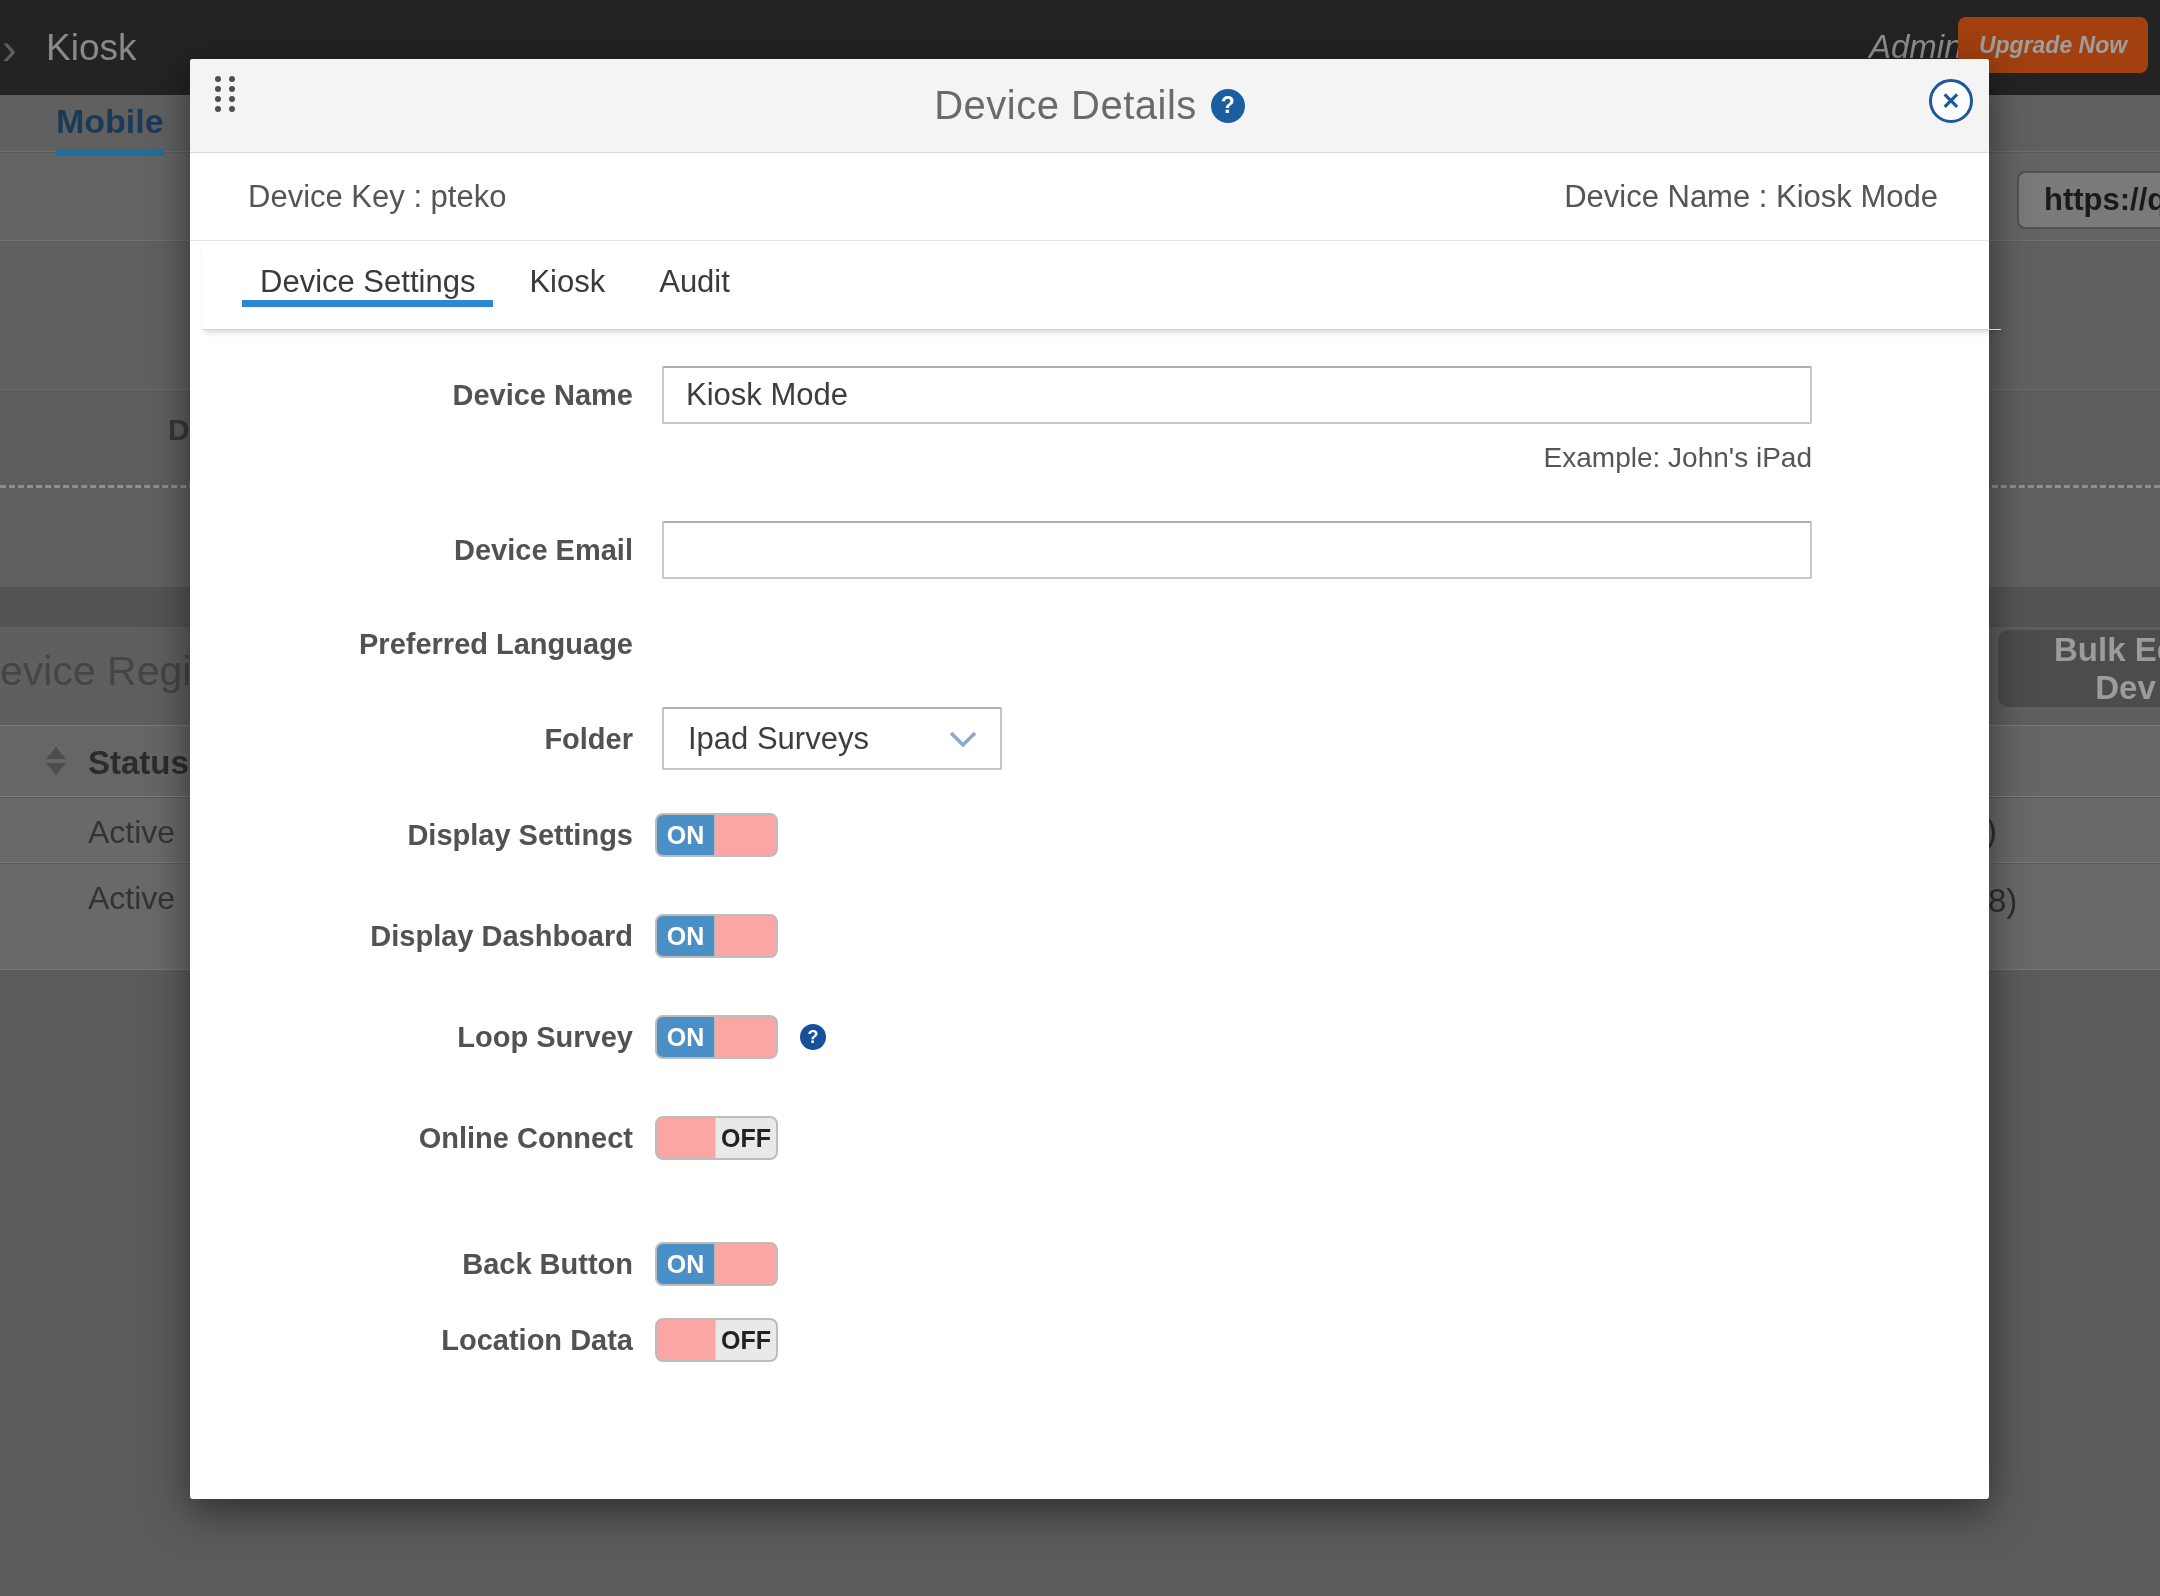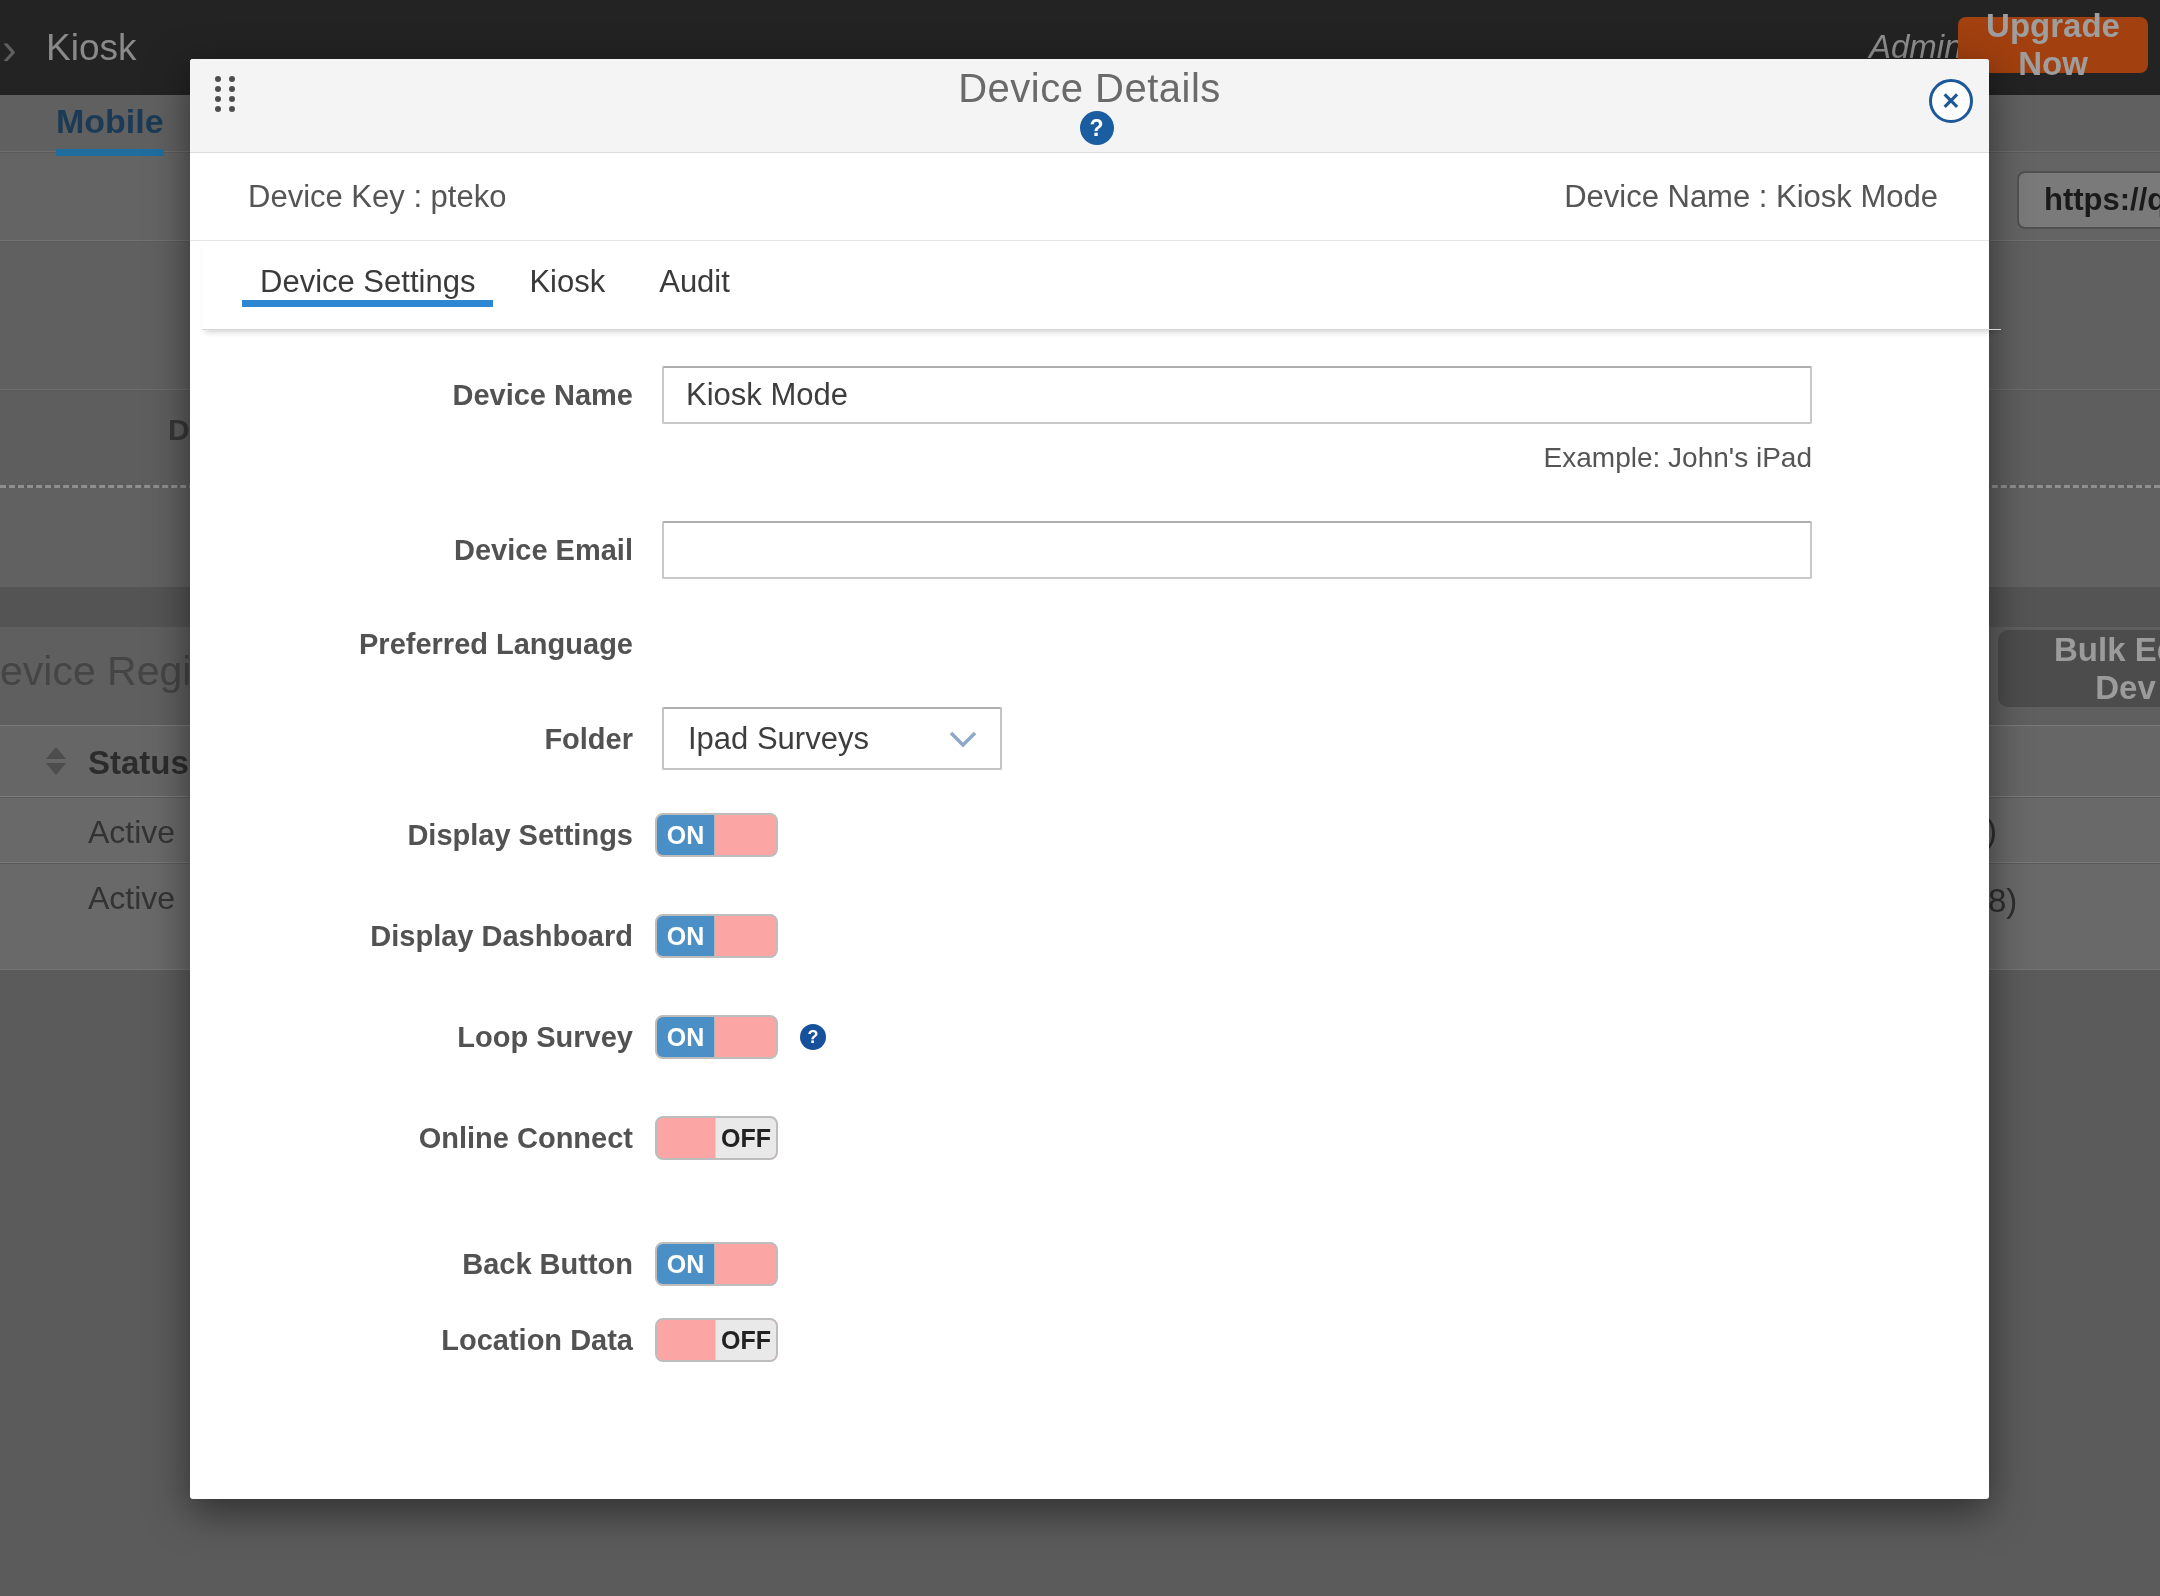--- a/index.html
+++ b/index.html
@@ -22,22 +22,22 @@
   .b7 { top:627px; height:98px;  background:#5f5f5f; }
   .bth { top:725px; height:72px; background:#666666; border-top:1px solid #7a7a7a; border-bottom:1px solid #7d7d7d; }
   .br1 { top:798px; height:65px; background:#696969; border-bottom:1px solid #7a7a7a; }
   .br2 { top:864px; height:106px; background:#696969; border-bottom:1px solid #757575; }
   .bfoot { top:970px; height:626px; background:#5b5b5b; }
 
   .chev { position:absolute; left:2px; top:24px; color:#5f5f5f; font-size:44px; z-index:1; }
   .kiosk-title { position:absolute; left:46px; top:27px; font-size:37px; color:#8a8a8a; z-index:1; }
   .admin { position:absolute; left:1869px; top:28px; font-size:33px; font-style:italic; color:#8f8f8f; z-index:1; }
   .upgrade { position:absolute; left:1958px; top:17px; width:190px; height:56px; z-index:1;
-    background:#a2400f; border-radius:8px; color:#9e9e9e; font-weight:bold; font-size:33px;
-    display:flex; align-items:center; justify-content:center; border:none; }
+    background:#a2400f; border-radius:8px; color:#9e9e9e; font-weight:bold; font-size:23px;
+    display:flex; align-items:center; justify-content:center; border:none;font-style:italic; }
 
   .mobile-tab { position:absolute; left:56px; top:102px; z-index:1; font-size:34px; font-weight:600;
     color:#1b3a55; padding-bottom:8px; border-bottom:7px solid #1f6e9e; }
 
   .dev-frag { position:absolute; left:168px; top:413px; width:22px; overflow:hidden; z-index:1;
     font-size:30px; font-weight:bold; color:#373737; white-space:nowrap; }
   .sect-frag { position:absolute; left:0; top:648px; width:190px; overflow:hidden; z-index:1;
     font-size:41px; color:#454545; white-space:nowrap; }
   .bulk-edit { position:absolute; left:1998px; top:630px; width:230px; height:77px; z-index:1;
     background:#4c4c4c; border-radius:10px; border:none; color:#9b9b9b; font-weight:bold; font-size:33px;
@@ -54,21 +54,21 @@
   .active-1 { position:absolute; left:88px; top:814px; z-index:1; font-size:32px; color:#333; }
   .active-2 { position:absolute; left:88px; top:880px; z-index:1; font-size:32px; color:#333; }
   .frag-r1 { position:absolute; left:1986px; top:812px; z-index:1; font-size:33px; color:#2e2e2e; }
   .frag-r2 { position:absolute; left:1988px; top:882px; z-index:1; font-size:33px; color:#2e2e2e; }
 
   
   .modal { position:absolute; left:190px; top:59px; width:1799px; height:1440px; z-index:10;
     background:#ffffff; border-radius:3px; box-shadow:0 12px 40px rgba(0,0,0,0.5); }
   .m-header { position:absolute; left:0; top:0; width:100%; height:94px; background:#f4f4f4;
     border-bottom:1px solid #dcdcdc; border-radius:3px 3px 0 0;
-    display:flex; align-items:center; justify-content:center;flex-direction:column; }
+    display:flex; align-items:center; justify-content:center; }
   .m-title { font-size:40px; color:#6a6a6a; letter-spacing:0.5px; }
   .help-badge { display:inline-flex; align-items:center; justify-content:center;
     width:34px; height:34px; border-radius:50%; background:#1a5da1; color:#fff;
     font-weight:bold; font-size:23px; margin-left:14px; }
   .drag-dots { position:absolute; left:25px; top:17px; display:grid;
     grid-template-columns:6px 6px; grid-template-rows:repeat(4,6px); gap:4px 8px; }
   .drag-dots i { width:6px; height:6px; border-radius:50%; background:#4e4e4e; }
   .close-btn { position:absolute; right:16px; top:20px; width:44px; height:44px; border-radius:50%;
     background:#fdfdfd; border:3px solid #1d5899; color:#1d5899; font-size:23px; font-weight:bold;
     display:flex; align-items:center; justify-content:center; cursor:pointer; }

